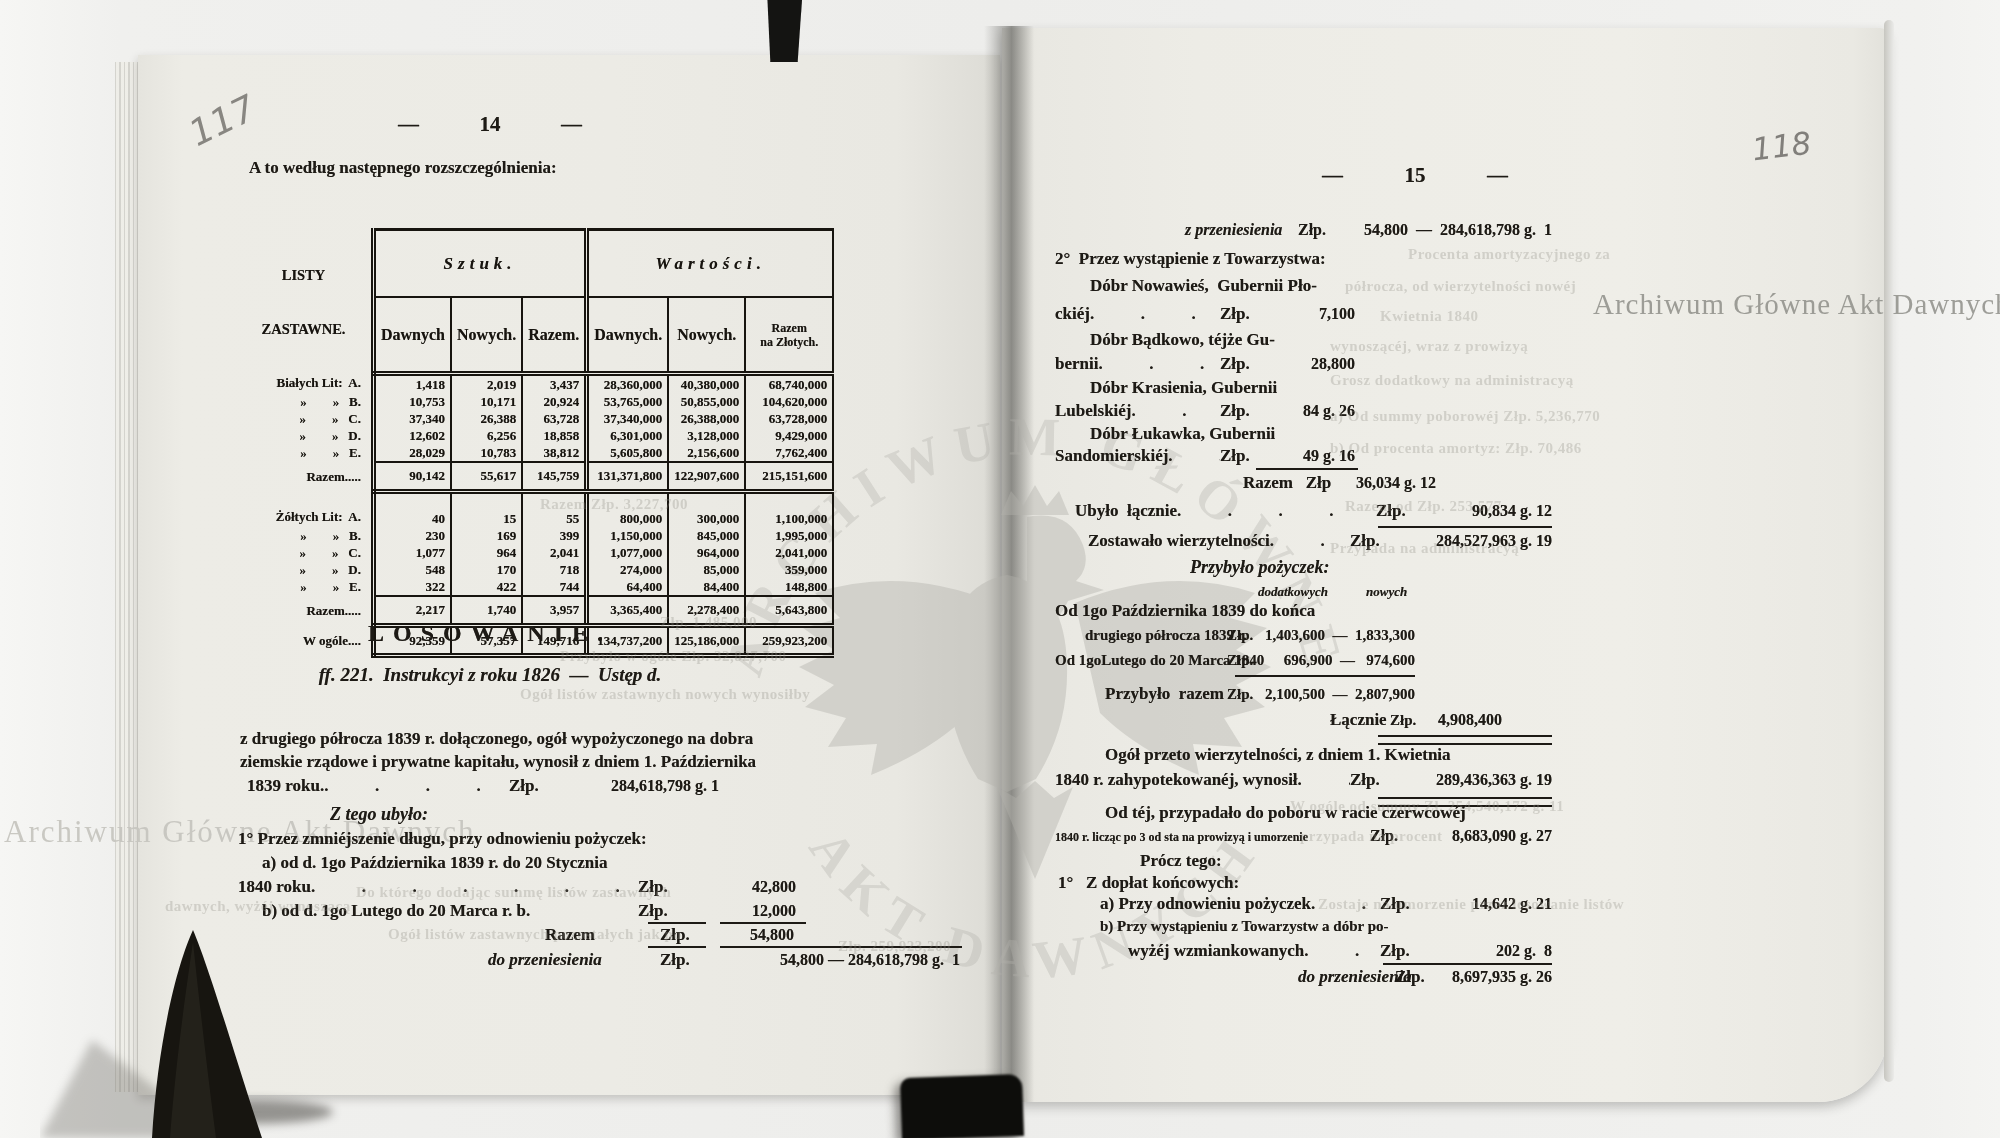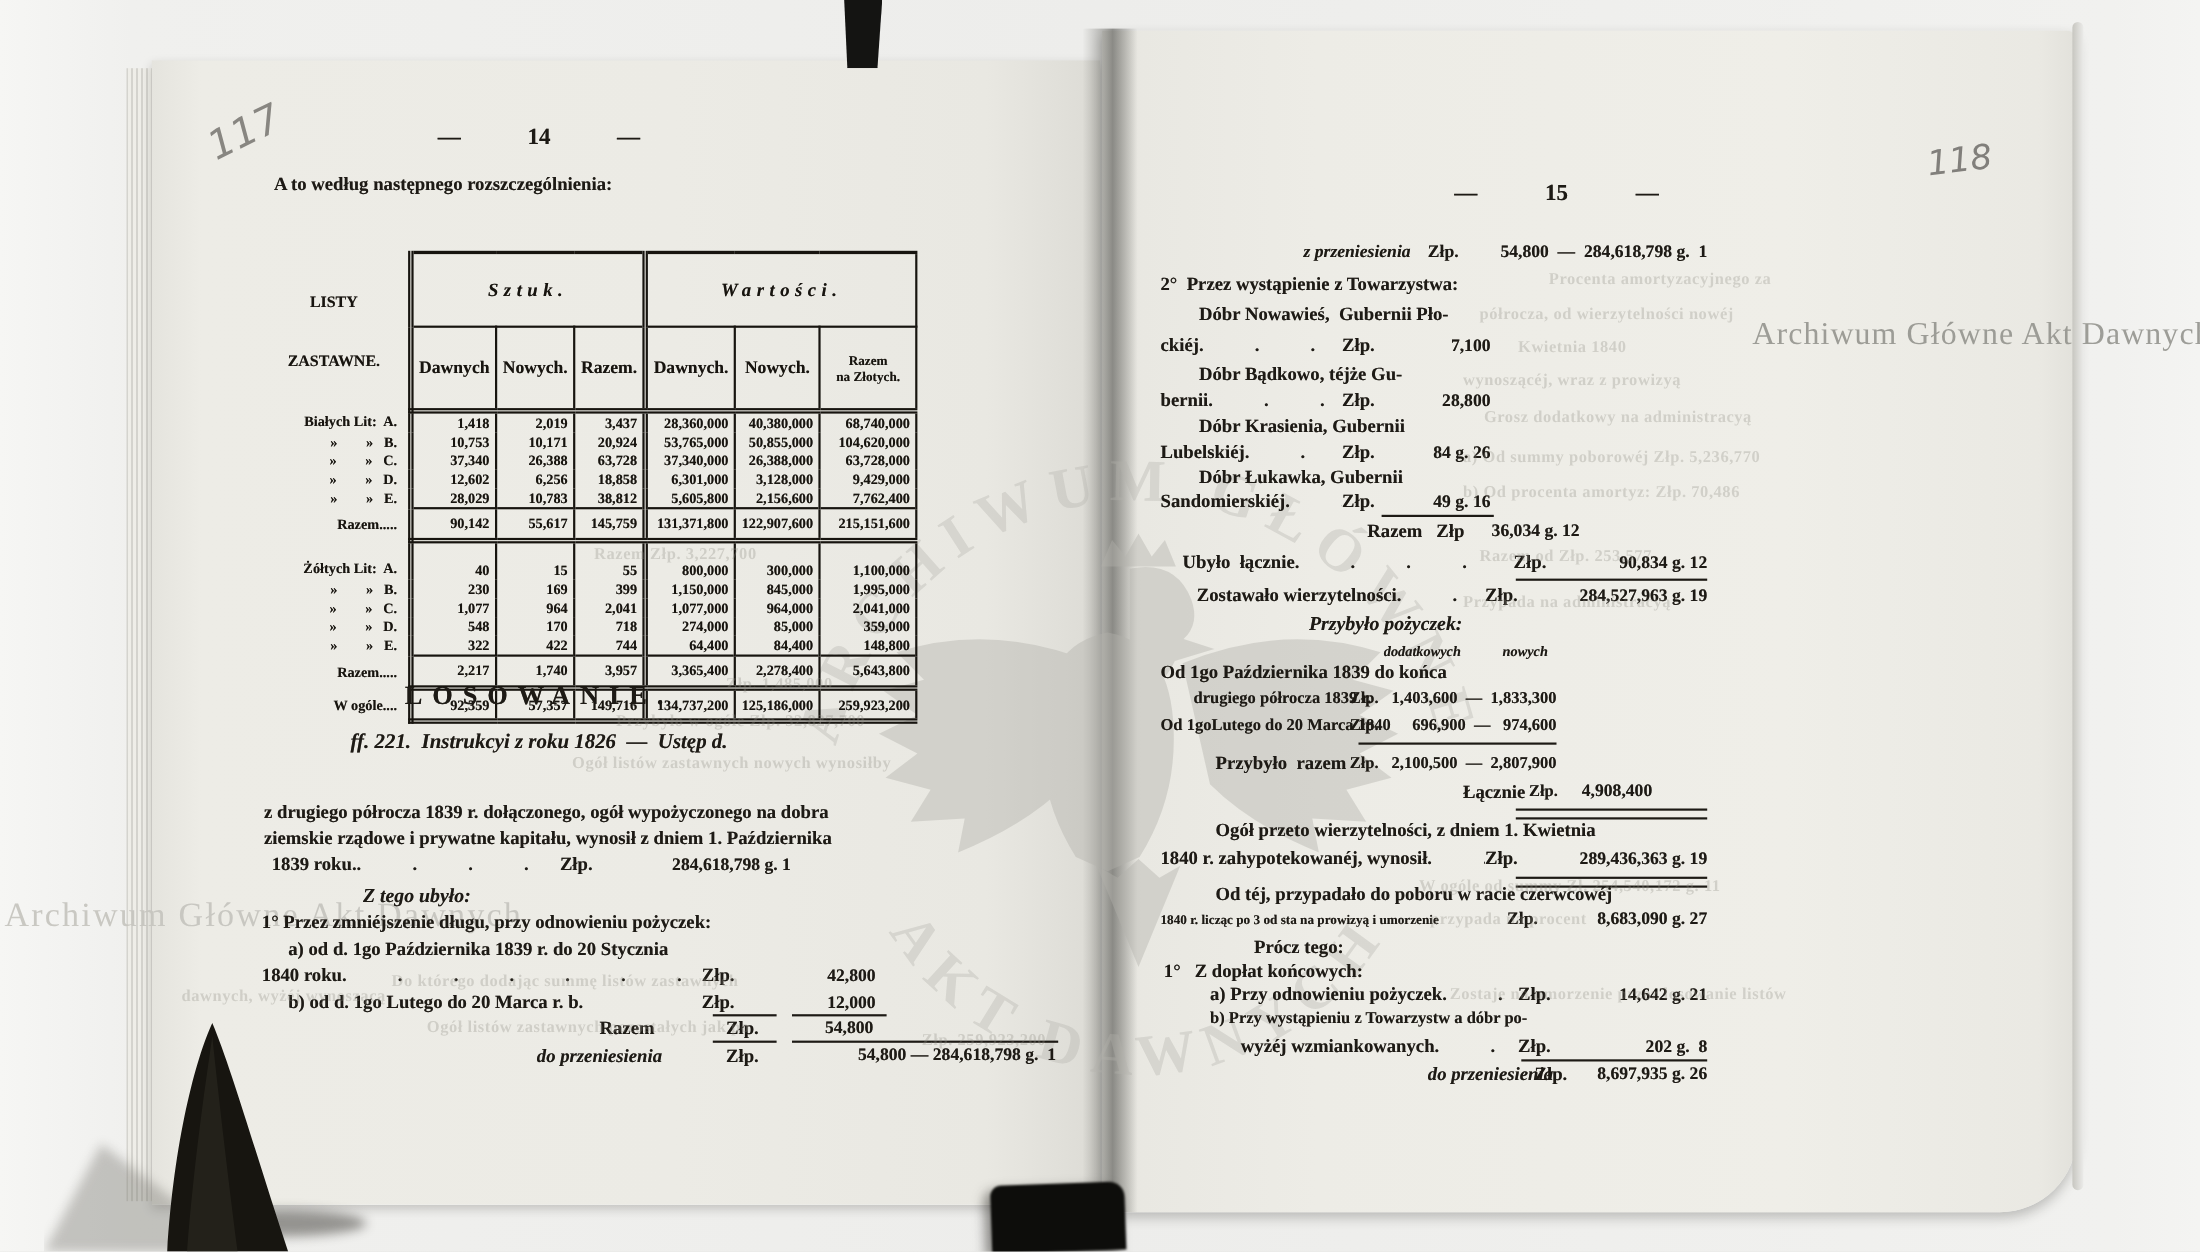--- a/index.html
+++ b/index.html
@@ -461,21 +461,21 @@
       <div class="bt" style="left: 560px; top: 648px;">Przybyło w ogóle Złp. 32,827,700</div>
       <div class="bt" style="left: 520px; top: 686px;">Ogół listów zastawnych nowych wynosiłby</div>
       <div class="bt" style="left: 356px; top: 872px; margin-top: 12px;">Do którego dodając summę listów zastawnych</div>
       <div class="bt" style="left: 165px; top: 898px;">dawnych, wyżéj wynoszącą</div>
       <div class="bt" style="left: 388px; top: 926px;">Ogół listów zastawnych pozostałych jak po</div>
       <div class="bt" style="left: 838px; top: 938px;">Złp. 259,923,200</div>
       <div class="bt" style="left: 1408px; top: 246px;">Procenta amortyzacyjnego za</div>
       <div class="bt" style="left: 1345px; top: 278px;">półrocza, od wierzytelności nowéj</div>
       <div class="bt" style="left: 1380px; top: 308px;">Kwietnia 1840</div>
       <div class="bt" style="left: 1330px; top: 338px;">wynoszącéj, wraz z prowizyą</div>
-      <div class="bt" style="left: 1330px; top: 372px; margin-left: 19px;">Grosz dodatkowy na administracyą</div>
+      <div class="bt" style="left: 1330px; top: 372px;">Grosz dodatkowy na administracyą</div>
       <div class="bt" style="left: 1330px; top: 408px;">a) Od summy poborowéj Złp. 5,236,770</div>
       <div class="bt" style="left: 1330px; top: 440px;">b) Od procenta amortyz: Złp. 70,486</div>
       <div class="bt" style="left: 1345px; top: 498px;">Razem od Złp. 253,577</div>
       <div class="bt" style="left: 1330px; top: 540px;">Przypada na administracyą</div>
       <div class="bt" style="left: 1290px; top: 798px;">W ogóle od summy Zł. 254,540,172 g. 11</div>
       <div class="bt" style="left: 1300px; top: 828px;">przypada na procent</div>
       <div class="bt" style="left: 1318px; top: 896px;">Zostaje na umorzenie przez losowanie listów</div>
     </div>
 </div>
 

